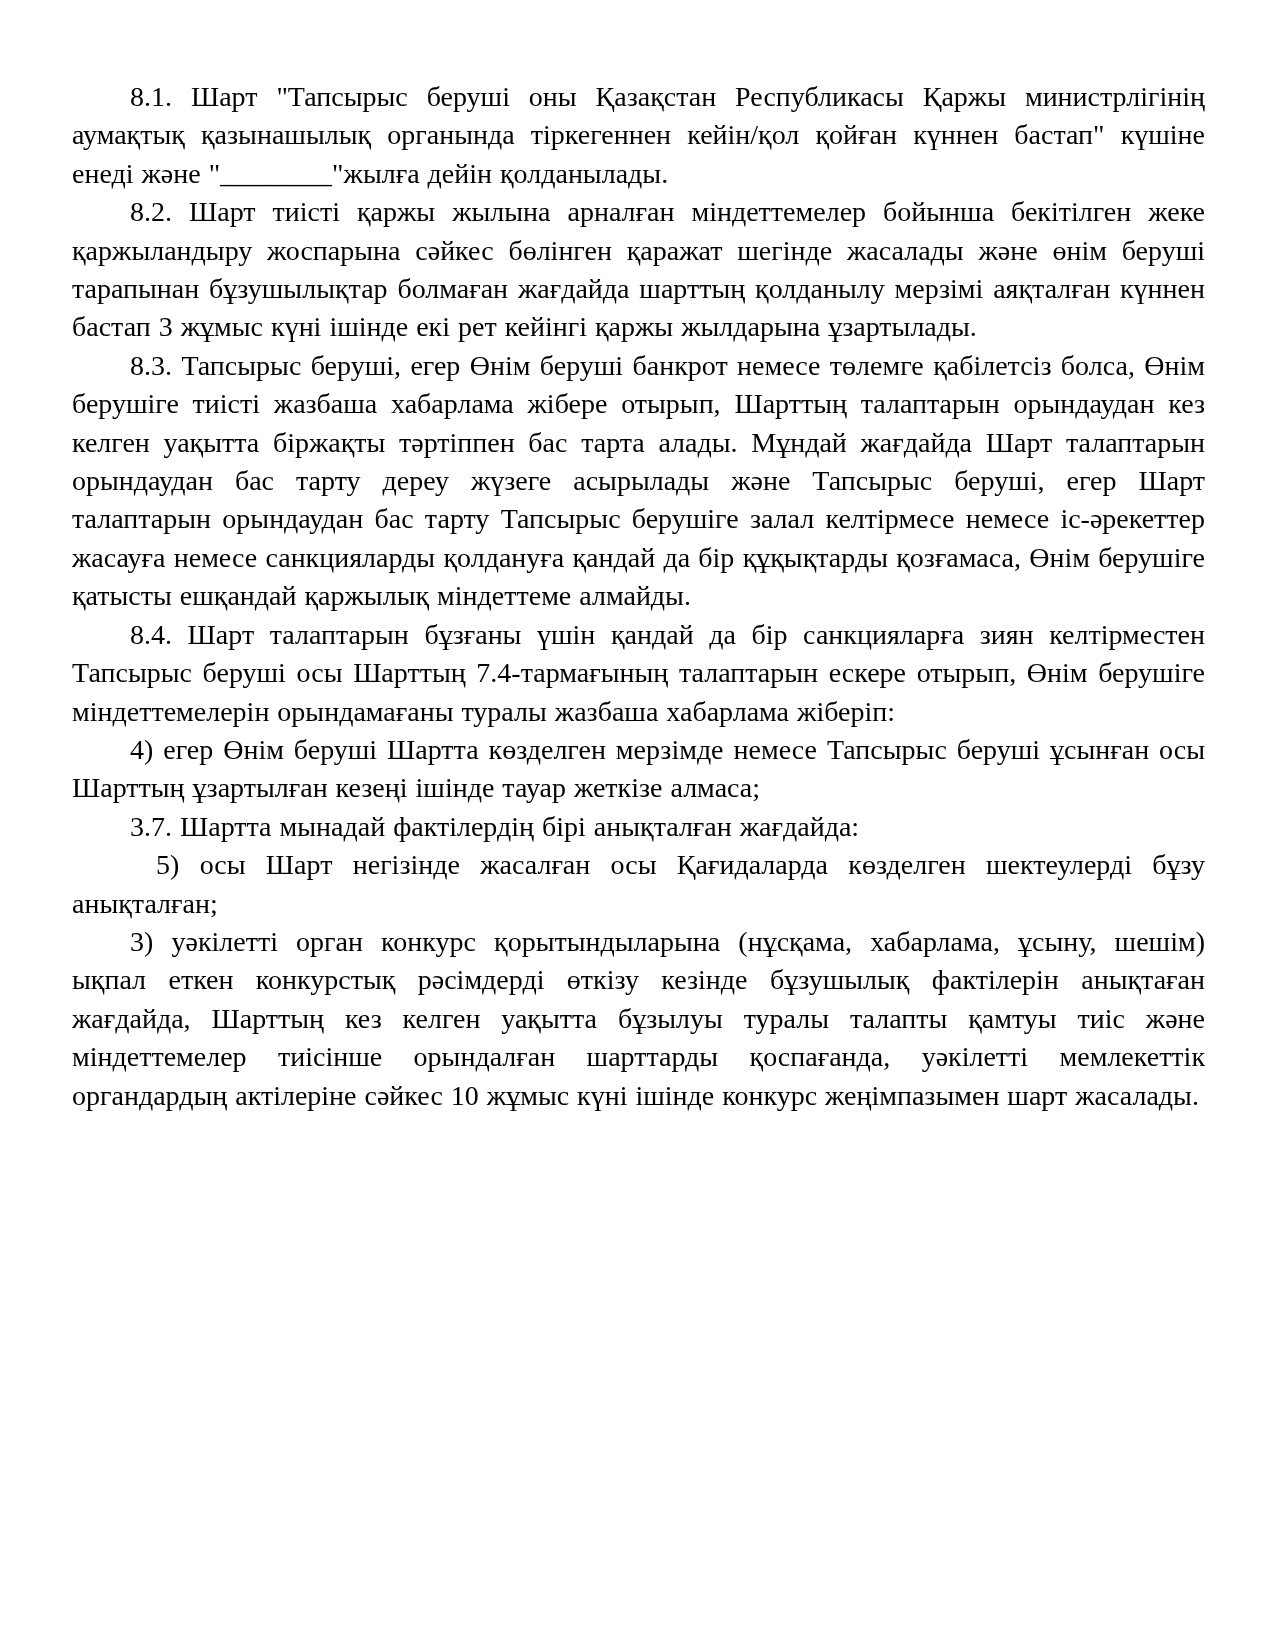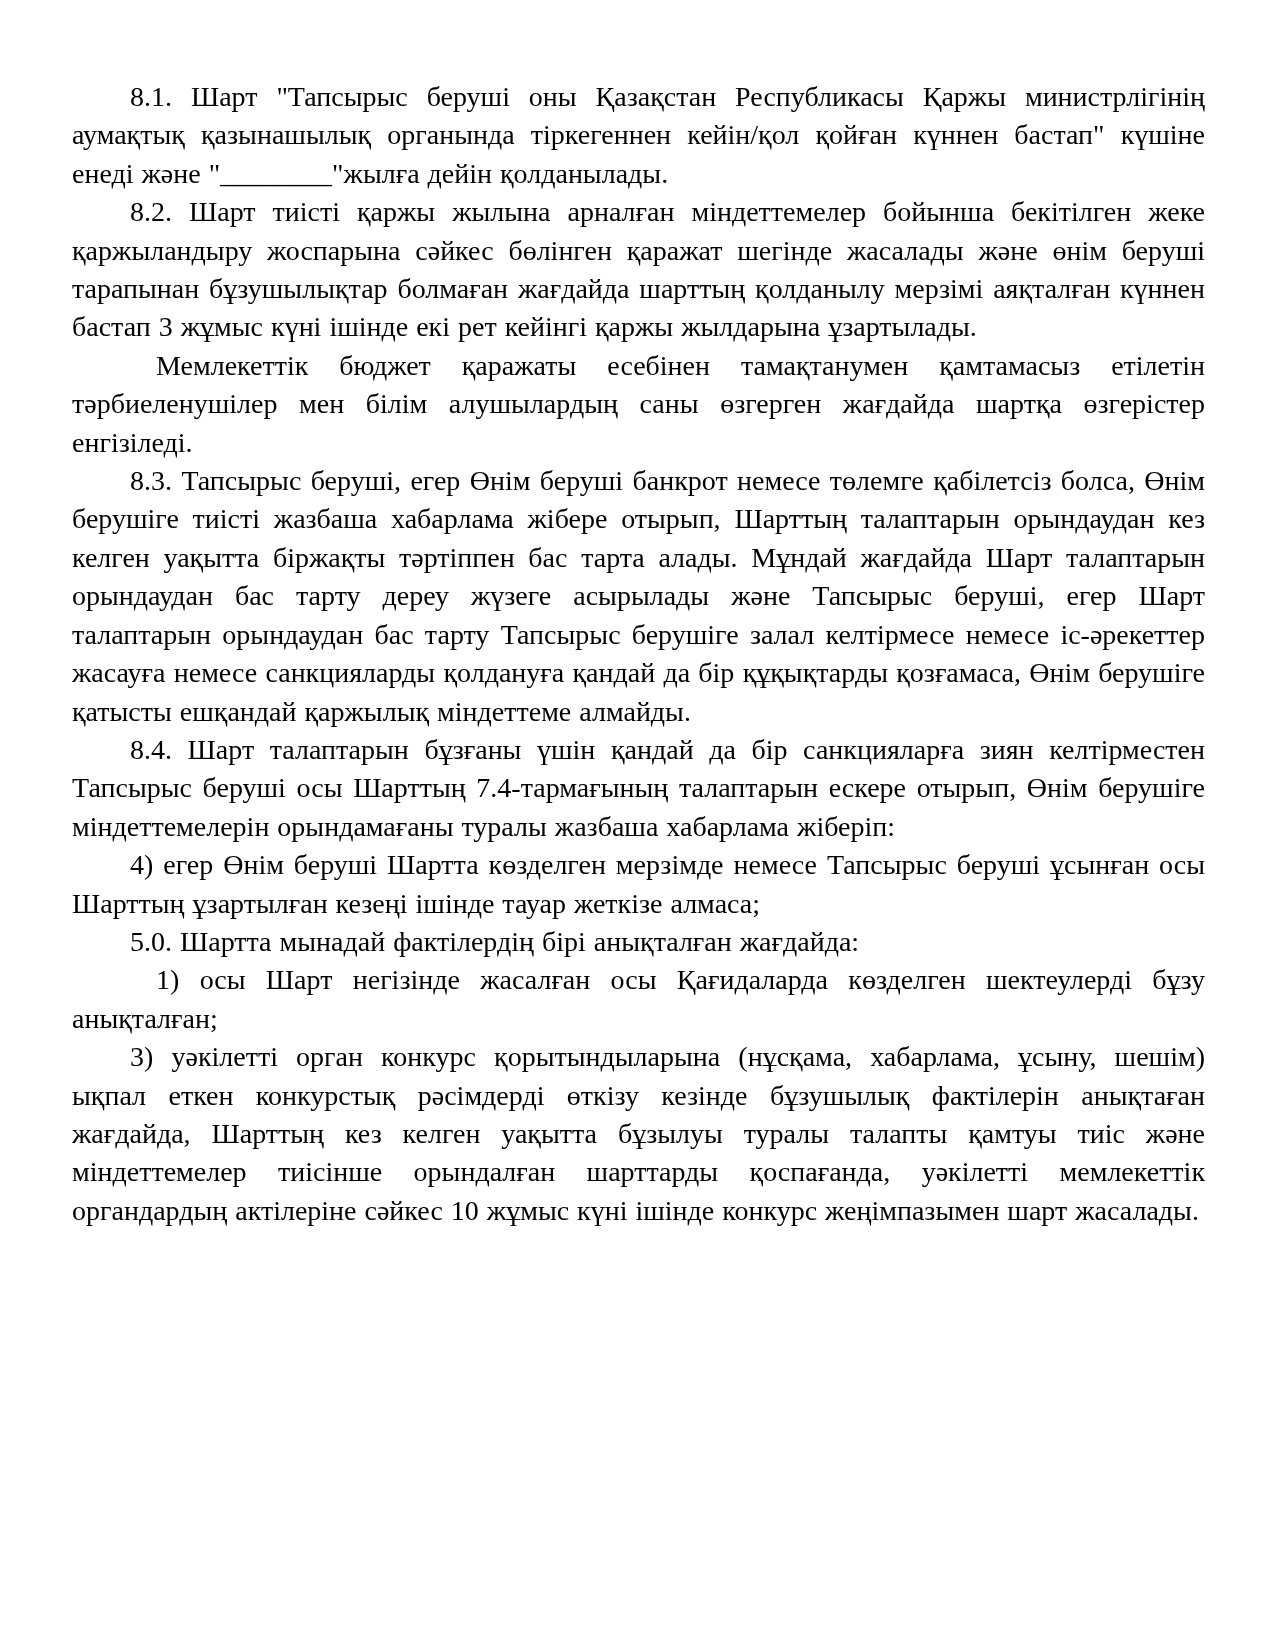--- a/index.html
+++ b/index.html
@@ -33,20 +33,19 @@
   .para.indent-lg {
     text-indent: 84px;
   }
 </style>
 </head>
 <body>
 
 <div class="page">
   <p class="para">8.1. Шарт "Тапсырыс беруші оны Қазақстан Республикасы Қаржы министрлігінің аумақтық қазынашылық органында тіркегеннен кейін/қол қойған күннен бастап" күшіне енеді және "________"жылға дейін қолданылады.</p>
   <p class="para">8.2. Шарт тиісті қаржы жылына арналған міндеттемелер бойынша бекітілген жеке қаржыландыру жоспарына сәйкес бөлінген қаражат шегінде жасалады және өнім беруші тарапынан бұзушылықтар болмаған жағдайда шарттың қолданылу мерзімі аяқталған күннен бастап 3 жұмыс күні ішінде екі рет кейінгі қаржы жылдарына ұзартылады.</p>
-  <p class="para indent-lg">Мемлекеттік бюджет қаражаты есебінен тамақтанумен қамтамасыз етілетін тәрбиеленушілер мен білім алушылардың саны өзгерген жағдайда шартқа өзгерістер енгізіледі.</p>
   <p class="para">8.3. Тапсырыс беруші, егер Өнім беруші банкрот немесе төлемге қабілетсіз болса, Өнім берушіге тиісті жазбаша хабарлама жібере отырып, Шарттың талаптарын орындаудан кез келген уақытта біржақты тәртіппен бас тарта алады. Мұндай жағдайда Шарт талаптарын орындаудан бас тарту дереу жүзеге асырылады және Тапсырыс беруші, егер Шарт талаптарын орындаудан бас тарту Тапсырыс берушіге залал келтірмесе немесе іс-әрекеттер жасауға немесе санкцияларды қолдануға қандай да бір құқықтарды қозғамаса, Өнім берушіге қатысты ешқандай қаржылық міндеттеме алмайды.</p>
   <p class="para">8.4. Шарт талаптарын бұзғаны үшін қандай да бір санкцияларға зиян келтірместен Тапсырыс беруші осы Шарттың 7.4-тармағының талаптарын ескере отырып, Өнім берушіге міндеттемелерін орындамағаны туралы жазбаша хабарлама жіберіп:</p>
   <p class="para">4) егер Өнім беруші Шартта көзделген мерзімде немесе Тапсырыс беруші ұсынған осы Шарттың ұзартылған кезеңі ішінде тауар жеткізе алмаса;</p>
-  <p class="para">5.0. Шартта мынадай фактілердің бірі анықталған жағдайда:</p>
-  <p class="para indent-lg">1) осы Шарт негізінде жасалған осы Қағидаларда көзделген шектеулерді бұзу анықталған;</p>
+  <p class="para">3.7. Шартта мынадай фактілердің бірі анықталған жағдайда:</p>
+  <p class="para indent-lg">5) осы Шарт негізінде жасалған осы Қағидаларда көзделген шектеулерді бұзу анықталған;</p>
   <p class="para">3) уәкілетті орган конкурс қорытындыларына (нұсқама, хабарлама, ұсыну, шешім) ықпал еткен конкурстық рәсімдерді өткізу кезінде бұзушылық фактілерін анықтаған жағдайда, Шарттың кез келген уақытта бұзылуы туралы талапты қамтуы тиіс және міндеттемелер тиісінше орындалған шарттарды қоспағанда, уәкілетті мемлекеттік органдардың актілеріне сәйкес 10 жұмыс күні ішінде конкурс жеңімпазымен шарт жасалады.</p>
 </div>
 
 </body></html>

